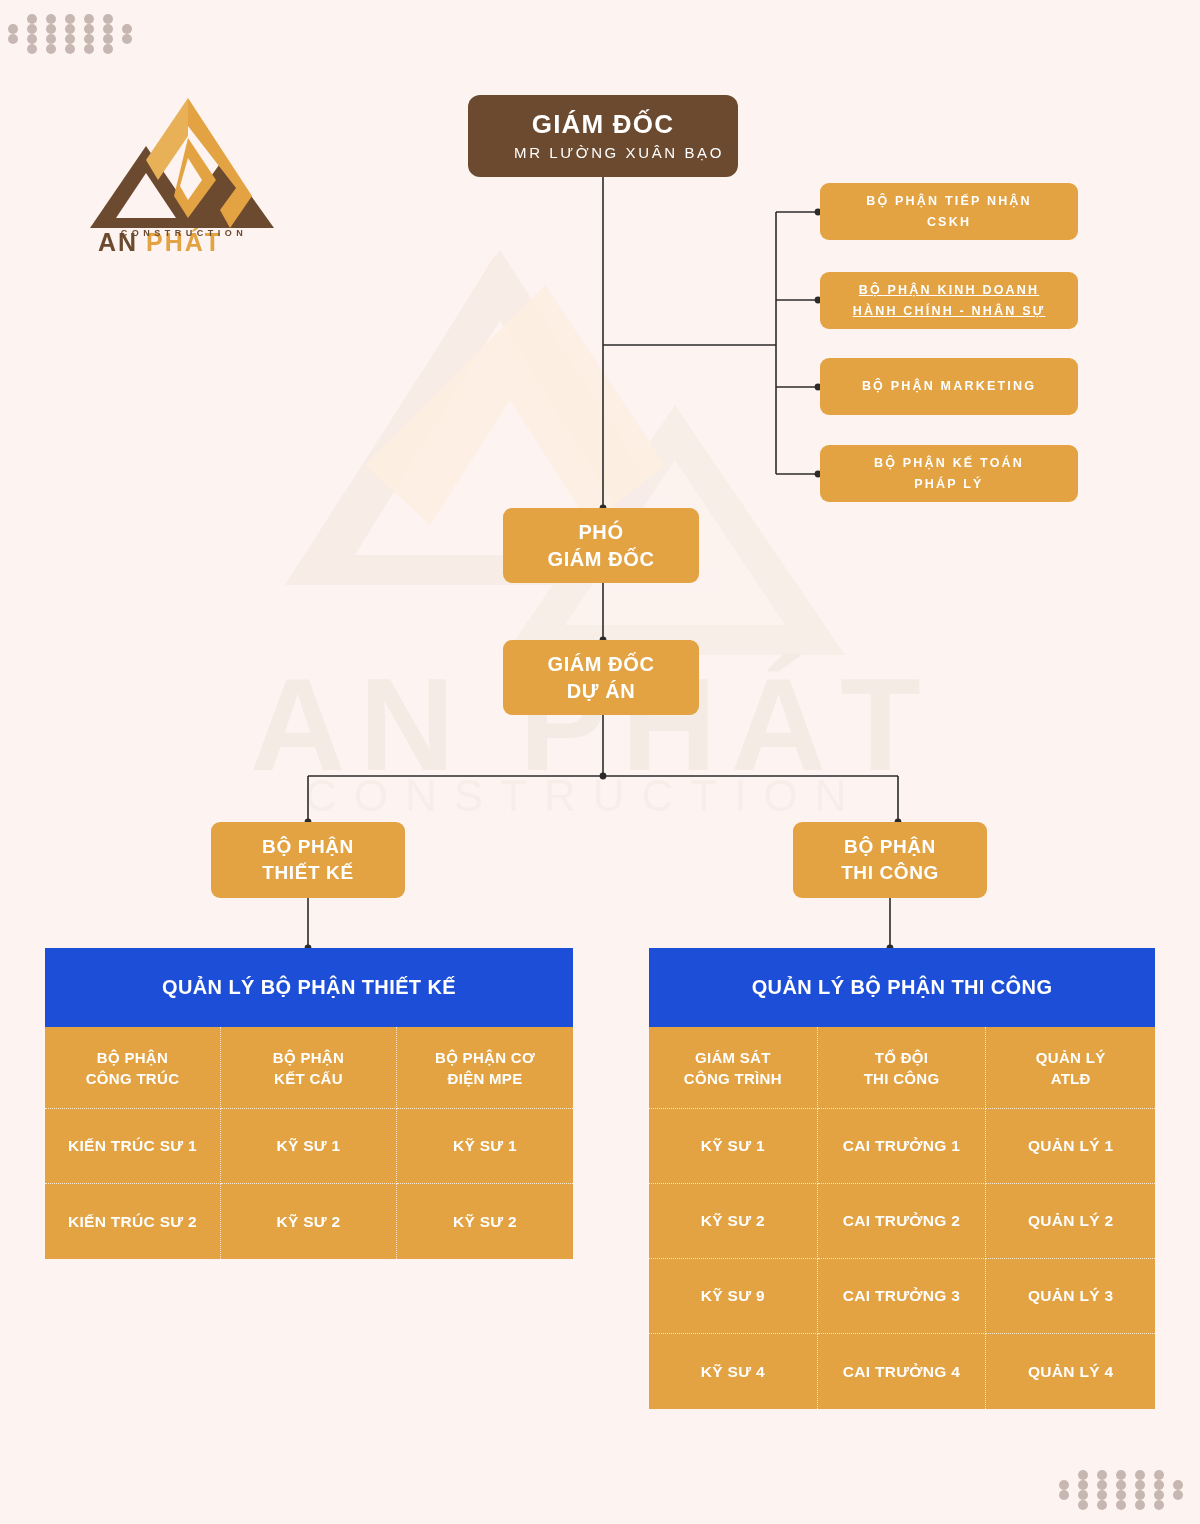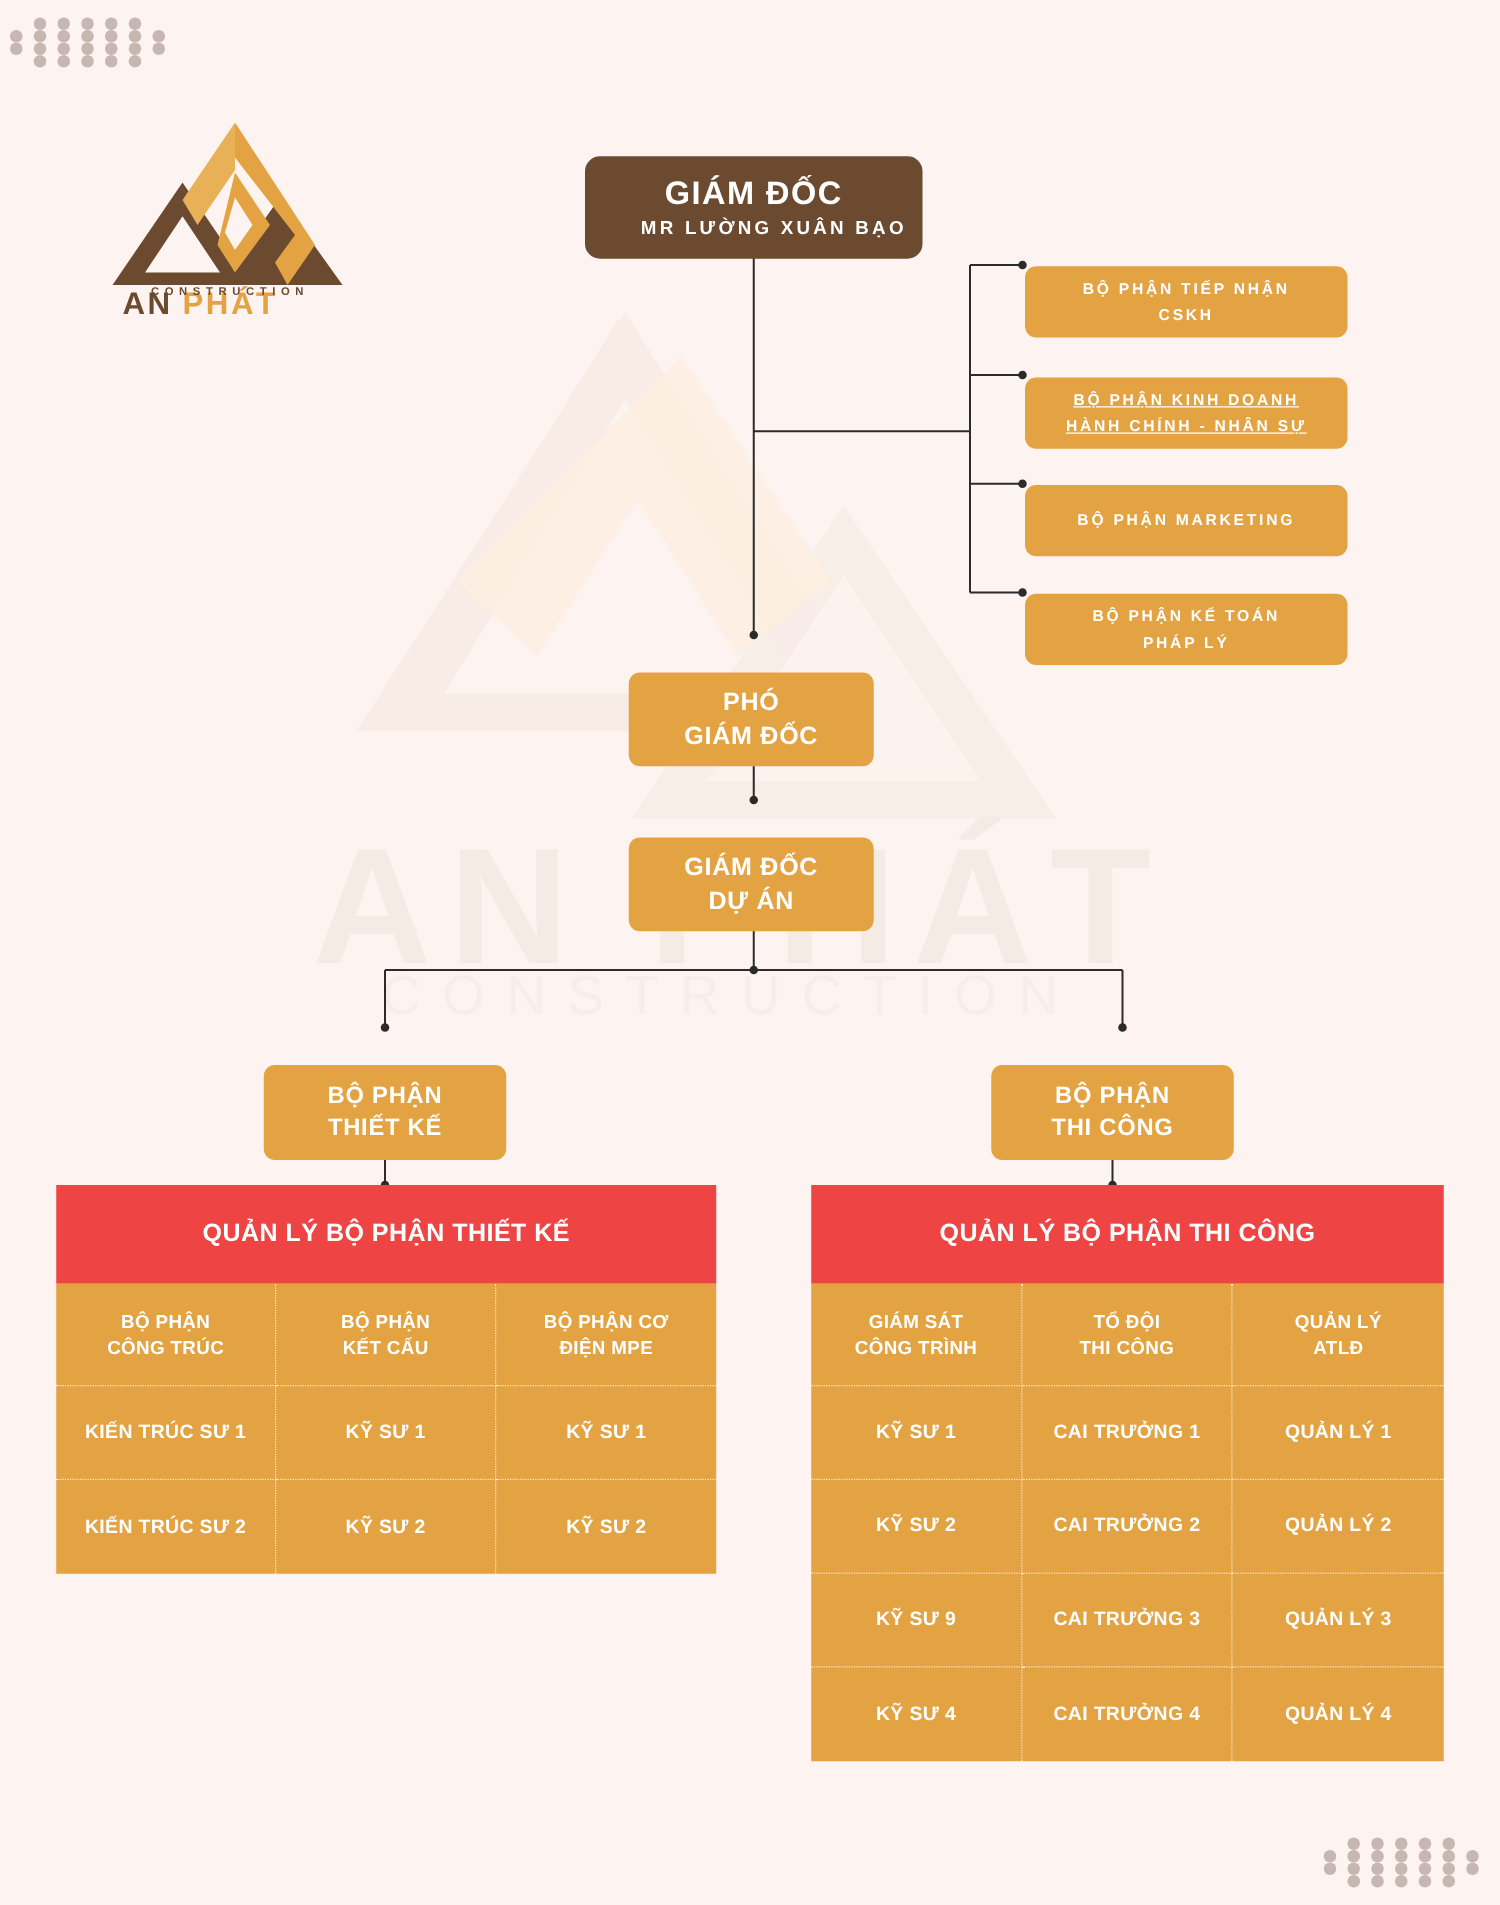--- a/index.html
+++ b/index.html
@@ -24,28 +24,28 @@
   
   #watermark{position:absolute;left:245px;top:225px;width:710px;height:590px;opacity:1;pointer-events:none;}
 
   
   #wires{position:absolute;left:0;top:0;width:1200px;height:1524px;pointer-events:none;}
 
   
   .node{
     position:absolute;box-sizing:border-box;
     display:flex;flex-direction:column;align-items:center;justify-content:center;
-    color:#fff;text-align:center;border-radius:9px;margin-top:30px;
+    color:#fff;text-align:center;border-radius:9px;
   }
   .node .l1{font-weight:bold;}
   .node .l2{}
 
   #n-director{left:468px;top:95px;width:270px;height:82px;background:#6b4a2f;border-radius:12px;}
   #n-director .l1{font-size:26px;letter-spacing:1.2px;line-height:30px;}
-  #n-director .l2{font-size:15px;letter-spacing:2.6px;font-weight:bold;line-height:22px;margin-top:3px;padding-left:32px;}
+  #n-director .l2{font-size:15px;letter-spacing:2.6px;font-weight:normal;line-height:22px;margin-top:3px;padding-left:32px;}
 
   .dept{background:#e3a343;border-radius:9px;}
   .dept .l1,.dept .l2{font-size:12.5px;font-weight:bold;letter-spacing:2.2px;line-height:21px;}
   #d-cskh{left:820px;top:183px;width:258px;height:57px;}
   #d-kd{left:820px;top:272px;width:258px;height:57px;text-decoration:underline;}
   #d-mkt{left:820px;top:358px;width:258px;height:57px;}
   #d-kt{left:820px;top:445px;width:258px;height:57px;}
 
   #n-phogd{left:503px;top:508px;width:196px;height:75px;background:#e3a343;}
   #n-phogd .l1,#n-phogd .l2{font-size:20px;font-weight:bold;letter-spacing:.6px;line-height:27px;}
@@ -55,21 +55,21 @@
 
   #n-tk{left:211px;top:822px;width:194px;height:76px;background:#e3a343;}
   #n-tc{left:793px;top:822px;width:194px;height:76px;background:#e3a343;}
   #n-tk .l1,#n-tk .l2,#n-tc .l1,#n-tc .l2{font-size:19px;font-weight:bold;letter-spacing:.6px;line-height:26px;}
 
   
   .tbl{position:absolute;box-sizing:border-box;}
   #tbl-left{left:45px;top:948px;width:528px;}
   #tbl-right{left:632px;top:948px;width:523px;padding-left:17px;}
   .tbl-title{
-    background:#ef4444;color:#fff;text-align:center;
+    background:#1d4ed8;color:#fff;text-align:center;
     font-size:20px;font-weight:bold;letter-spacing:.4px;
     height:79px;display:flex;align-items:center;justify-content:center;
   }
   .tbl-grid{display:grid;grid-template-columns:1fr 1fr 1fr;background:#e3a343;}
   .cell{
     box-sizing:border-box;color:#fff;text-align:center;
     display:flex;flex-direction:column;align-items:center;justify-content:center;
     border-right:1px dotted rgba(255,255,255,.75);
     border-bottom:1px dotted rgba(255,255,255,.75);
   }

